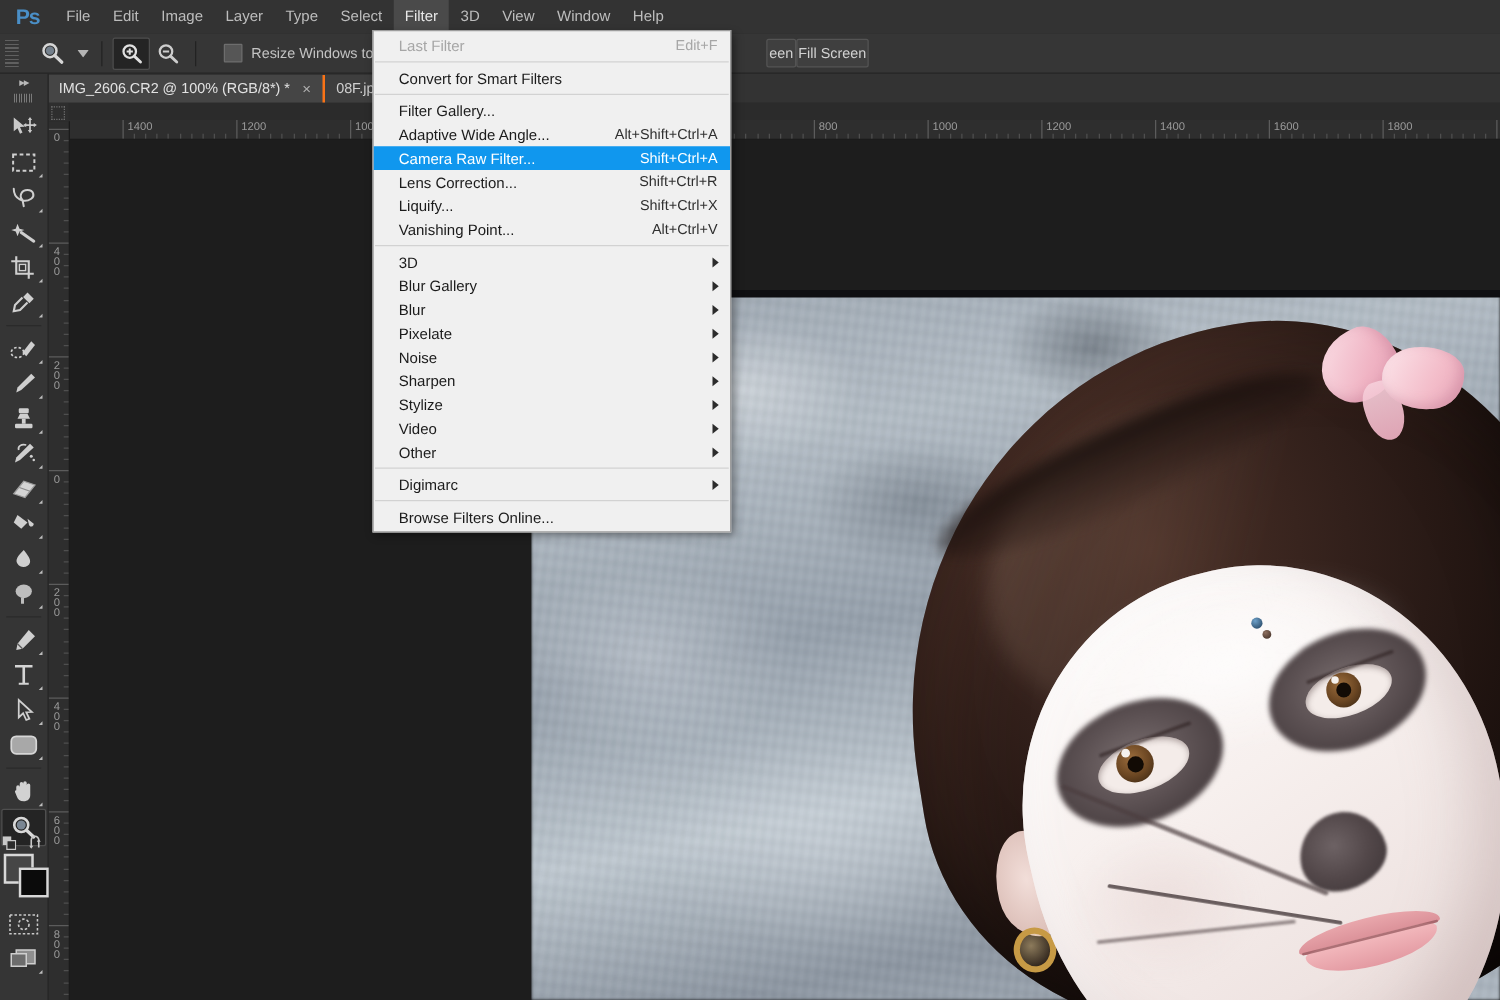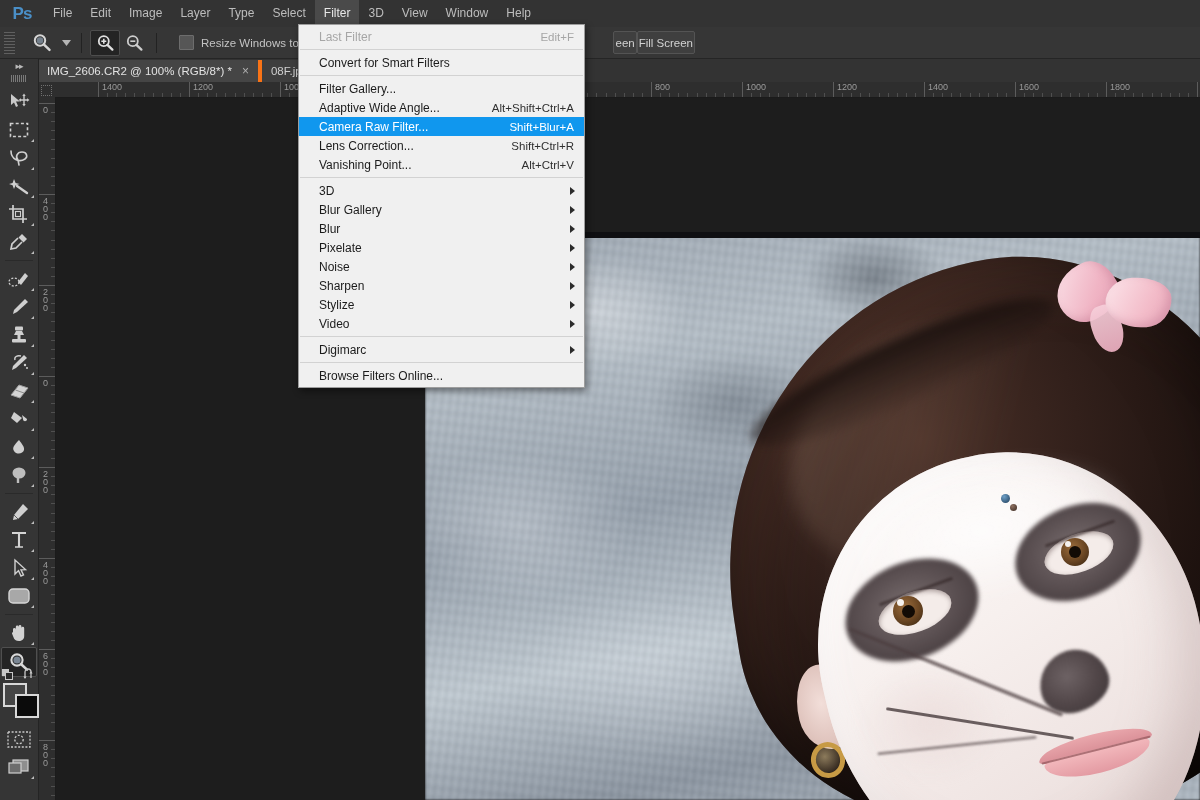--- a/index.html
+++ b/index.html
@@ -51,21 +51,21 @@
   }
 
   
   .tabbar{
     position:absolute;left:38px;top:58px;width:1162px;height:24px;
     background:#333333;display:flex;align-items:flex-end;z-index:8;
   }
   .tab{
     height:22px;display:flex;align-items:center;padding:0 9px;
     background:#3e3e3e;color:#cfcfcf;font-size:11.5px;white-space:nowrap;
-    border-right:4px solid #f97316;
+    border-right:2px solid #f97316;
   }
   .tab.active{background:#454545;color:#e2e2e2;}
   .tab .x{margin-left:10px;color:#b0b0b0;font-size:12px;}
 
   
   .toolbox{
     position:absolute;left:0;top:58px;width:38px;height:742px;
     background:#353535;z-index:9;border-right:1px solid #242424;
   }
   .tb-collapse{height:16px;display:flex;align-items:center;justify-content:center;color:#b9b9b9;font-size:9px;letter-spacing:-1px;}
@@ -80,21 +80,21 @@
     border-left:3px solid transparent;border-bottom:3px solid #bdbdbd;}
   .tb-div{height:1px;background:#2a2a2a;margin:4px 5px;}
   .swatches{position:relative;width:34px;height:32px;margin:6px auto 0 auto;}
   .sw-fg{position:absolute;left:1px;top:0;width:20px;height:20px;background:#464646;border:2px solid #d8d8d8;}
   .sw-bg{position:absolute;left:13px;top:11px;width:20px;height:20px;background:#0b0b0b;border:2px solid #d8d8d8;}
   .sw-mini{position:absolute;left:0;top:-14px;width:11px;height:11px;}
   .sw-swap{position:absolute;right:0;top:-15px;color:#c8c8c8;font-size:12px;}
 
   
   .ruler-h{
-    position:absolute;left:38px;top:82px;width:1162px;height:15px;
+    position:absolute;left:38px;top:96px;width:1162px;height:15px;
     background:#2e2e2e;border-bottom:1px solid #1b1b1b;z-index:7;overflow:hidden;
   }
   .ruler-v{
     position:absolute;left:38px;top:97px;width:17px;height:703px;
     background:#2e2e2e;border-right:1px solid #1b1b1b;z-index:7;overflow:hidden;
   }
   .rh-lab{position:absolute;top:0px;color:#9a9a9a;font-size:9px;font-family:"Liberation Sans",sans-serif;}
   .rh-maj{position:absolute;top:0;width:1px;height:15px;background:#5c5c5c;}
   .rh-min{position:absolute;bottom:0;width:1px;height:4px;background:#4f4f4f;}
   .rv-lab{position:absolute;left:2px;width:11px;color:#9a9a9a;font-size:9px;line-height:8px;text-align:center;}
@@ -857,27 +857,31 @@
       <div class="msep"></div>
       <div class="mrow">
         <span class="lbl">Filter Gallery...</span>
       </div>
       <div class="mrow">
         <span class="lbl">Adaptive Wide Angle...</span>
         <span class="acc">Alt+Shift+Ctrl+A</span>
       </div>
       <div class="mrow hl">
         <span class="lbl">Camera Raw Filter...</span>
-        <span class="acc">Shift+Blur+A</span>
+        <span class="acc">Shift+Ctrl+A</span>
       </div>
       <div class="mrow">
         <span class="lbl">Lens Correction...</span>
         <span class="acc">Shift+Ctrl+R</span>
       </div>
       <div class="mrow">
+        <span class="lbl">Liquify...</span>
+        <span class="acc">Shift+Ctrl+X</span>
+      </div>
+      <div class="mrow">
         <span class="lbl">Vanishing Point...</span>
         <span class="acc">Alt+Ctrl+V</span>
       </div>
       <div class="msep"></div>
       <div class="mrow">
         <span class="lbl">3D</span>
         <span class="arw"></span>
       </div>
       <div class="mrow">
         <span class="lbl">Blur Gallery</span>
@@ -900,20 +904,24 @@
         <span class="arw"></span>
       </div>
       <div class="mrow">
         <span class="lbl">Stylize</span>
         <span class="arw"></span>
       </div>
       <div class="mrow">
         <span class="lbl">Video</span>
         <span class="arw"></span>
       </div>
+      <div class="mrow">
+        <span class="lbl">Other</span>
+        <span class="arw"></span>
+      </div>
       <div class="msep"></div>
       <div class="mrow">
         <span class="lbl">Digimarc</span>
         <span class="arw"></span>
       </div>
       <div class="msep"></div>
       <div class="mrow">
         <span class="lbl">Browse Filters Online...</span>
       </div>
     </div>

